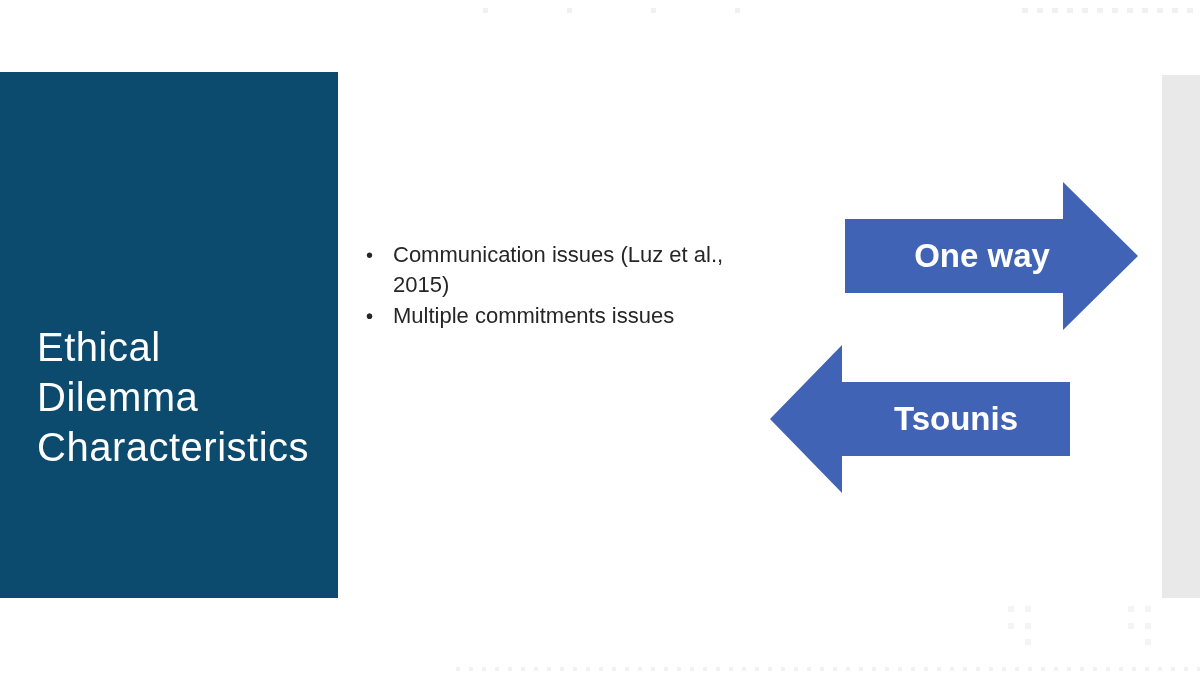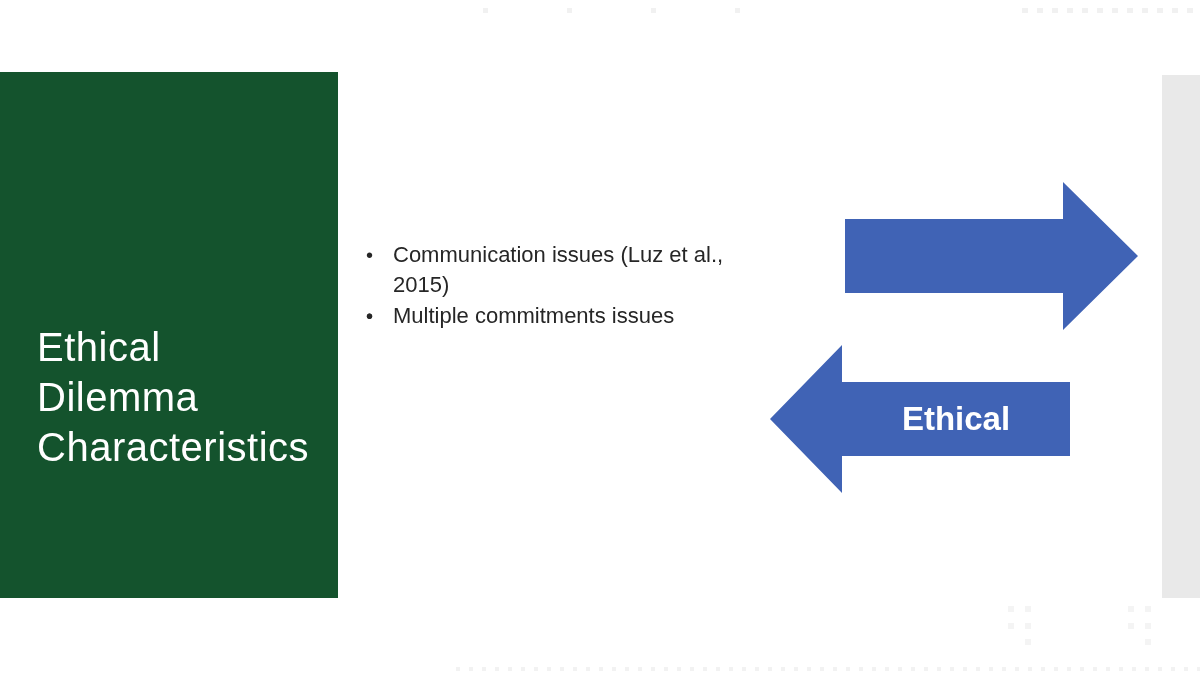--- a/index.html
+++ b/index.html
@@ -13,21 +13,21 @@
   .dots-top-dense{left:1022px;top:8px;width:178px;height:5px;
     background:repeating-linear-gradient(90deg,#f1f1f1 0 6px,transparent 6px 15px);}
   .dots-bottom{left:456px;top:667px;width:744px;height:4px;
     background:repeating-linear-gradient(90deg,#f2f2f2 0 4px,transparent 4px 13px);}
   .dot-cluster{position:absolute;width:6px;height:6px;background:#f4f4f4;
     box-shadow:17px 0 0 #f4f4f4, 0 17px 0 #f4f4f4, 17px 17px 0 #f4f4f4, 17px 33px 0 #f4f4f4;}
   .dot-cluster-a{left:1008px;top:606px;}
   .dot-cluster-b{left:1128px;top:606px;}
 
   
-  .title-panel{position:absolute;left:0;top:72px;width:338px;height:526px;background:#14532d;}
+  .title-panel{position:absolute;left:0;top:72px;width:338px;height:526px;background:#0c4a6e;}
   .slide-title{position:absolute;left:37px;top:250px;width:250px;margin:0;
     font-size:40px;line-height:50px;font-weight:400;color:#ffffff;letter-spacing:.5px;}
 
   
   .bullets{position:absolute;left:363px;top:240px;width:398px;margin:0;padding:0;
     list-style:none;font-size:22px;line-height:30px;color:#262626;}
   .bullet{position:relative;padding-left:30px;margin:0 0 1px 0;width:368px;}
   .marker{position:absolute;left:3px;top:0;font-size:20px;color:#262626;}
 
   
@@ -70,24 +70,25 @@
     <li class="bullet">
       <span class="marker">•</span>
       <span class="bullet-text">Multiple commitments issues</span>
     </li>
   </ul>
 
   <div class="arrow arrow-right">
     <svg width="293" height="148" viewBox="0 0 293 148">
       <polygon class="arrow-shape" points="0,37 218,37 218,0 293,74 218,148 218,111 0,111"></polygon>
     </svg>
+    <div class="arrow-label label-right">One way</div>
   </div>
 
   <div class="arrow arrow-left">
     <svg width="300" height="148" viewBox="0 0 300 148">
       <polygon class="arrow-shape" points="0,74 72,0 72,37 300,37 300,111 72,111 72,148"></polygon>
     </svg>
-    <div class="arrow-label label-left">Ethical</div>
+    <div class="arrow-label label-left">Tsounis</div>
   </div>
 
   <div class="side-strip"></div>
 
 </div>
 
 </body></html>

